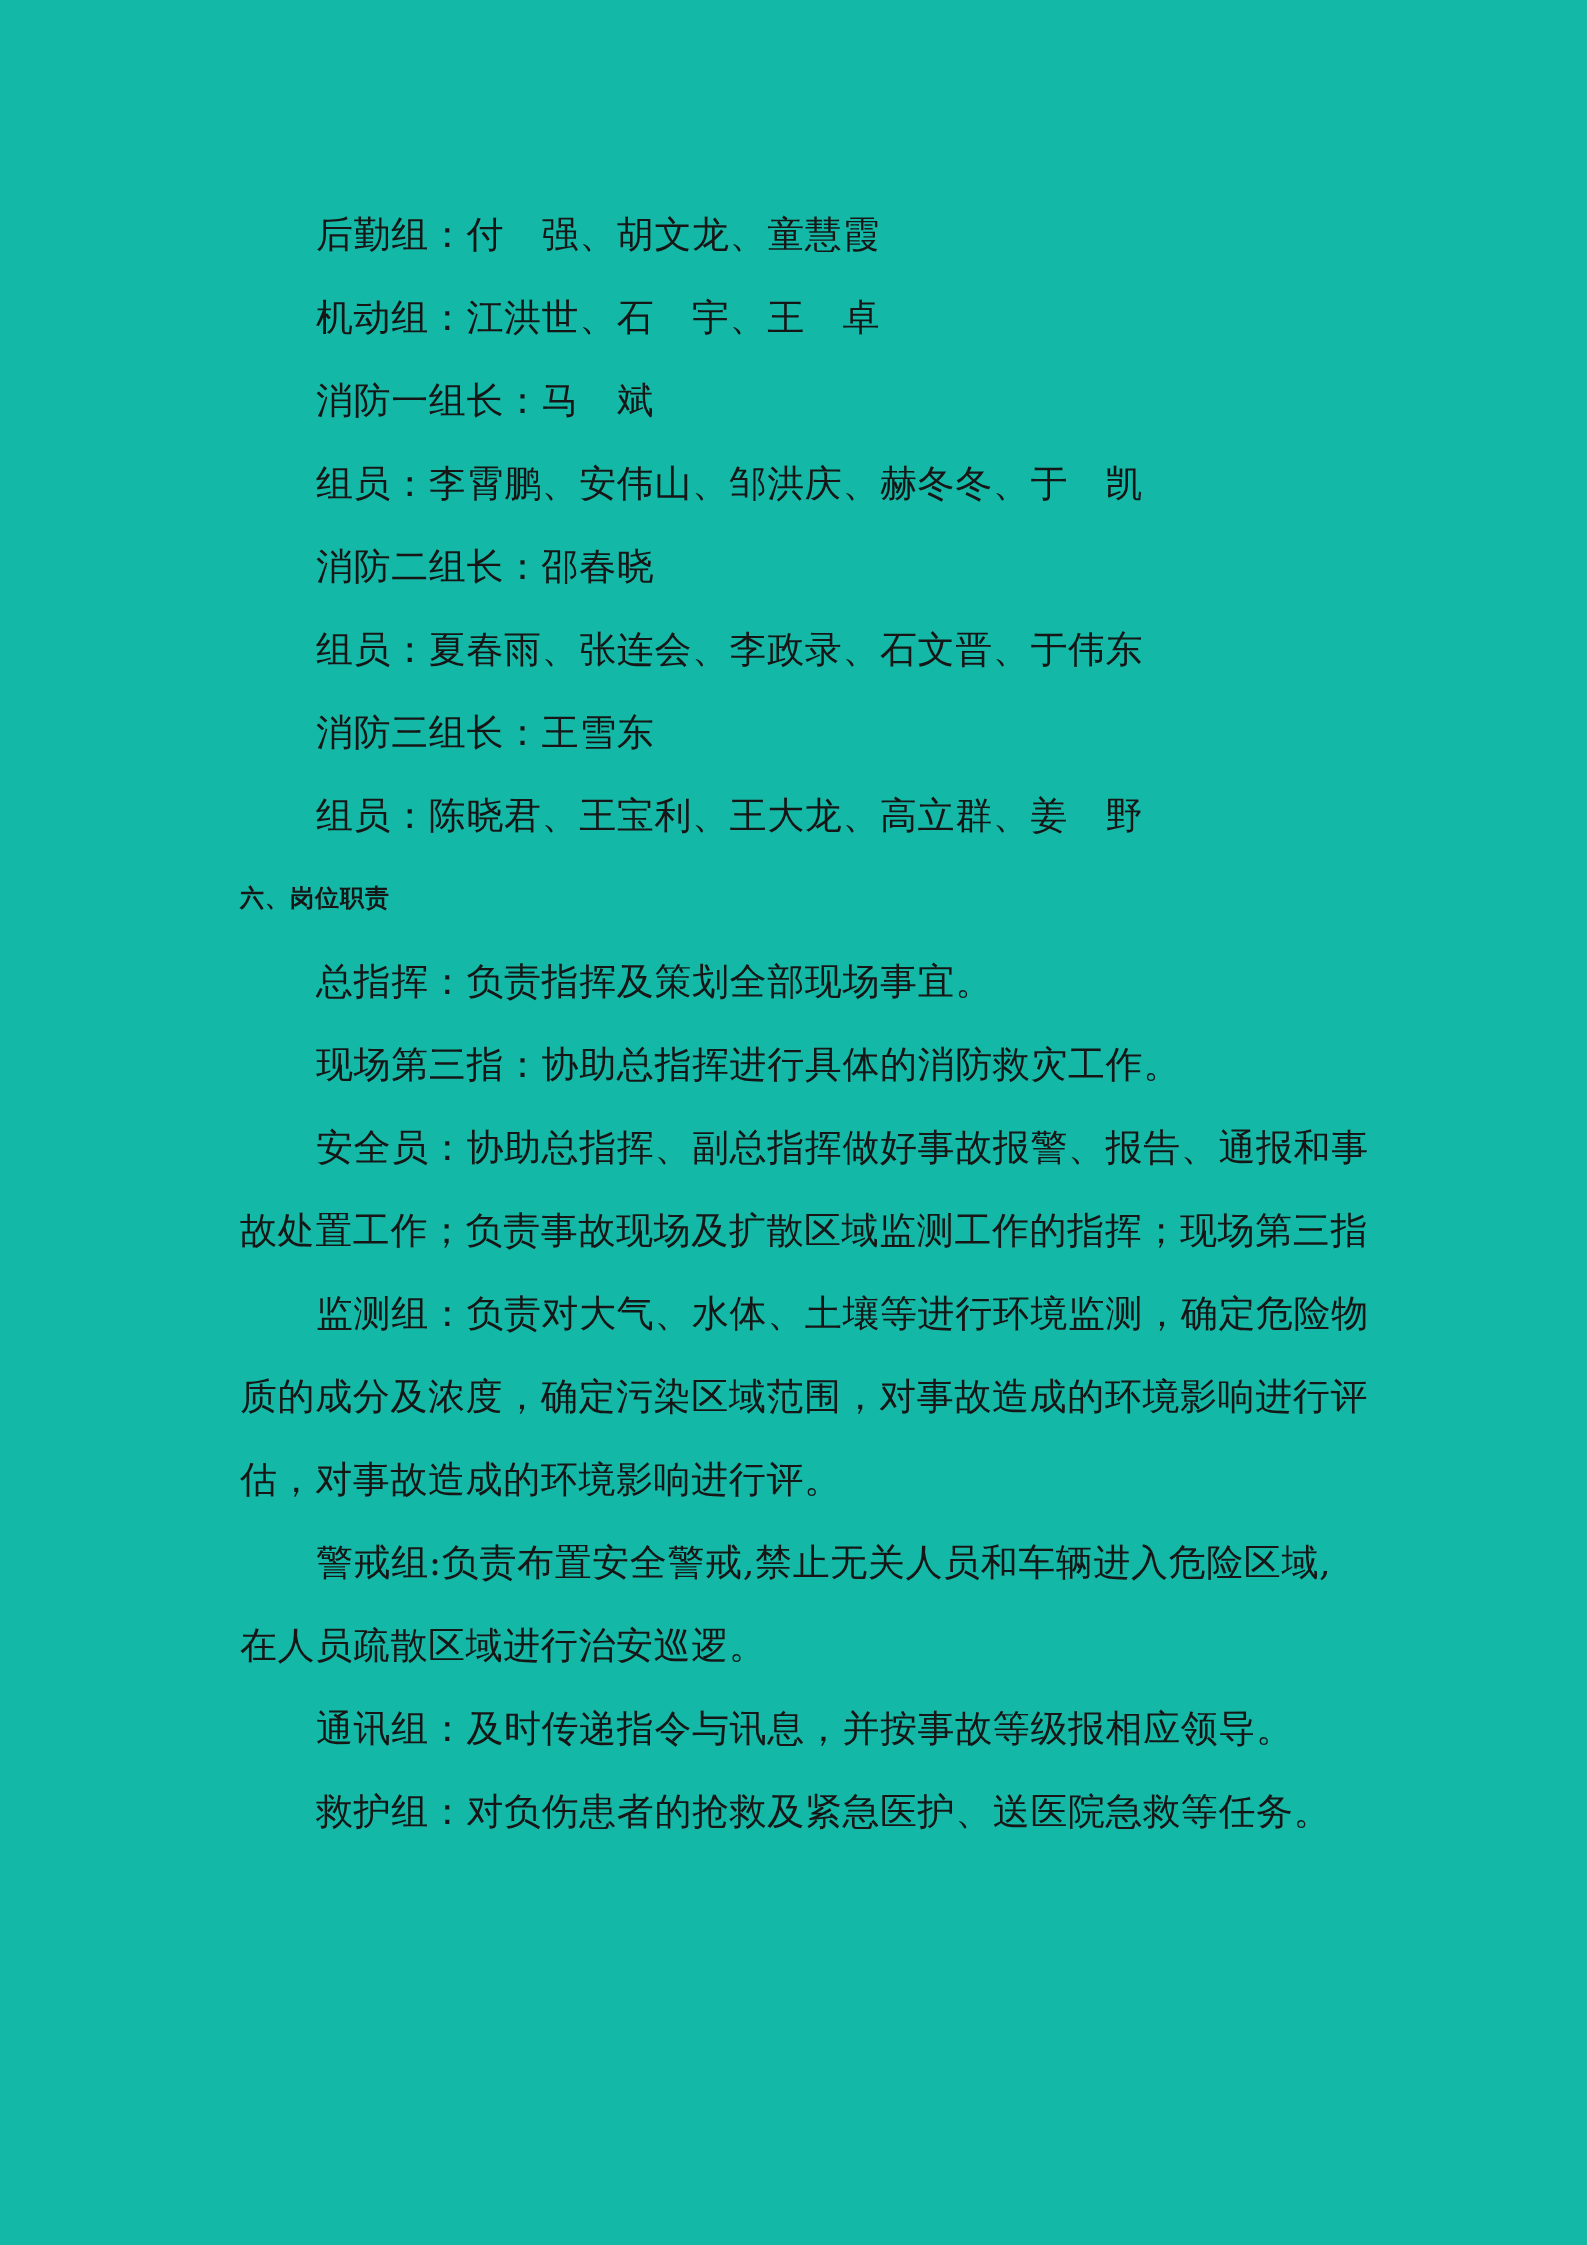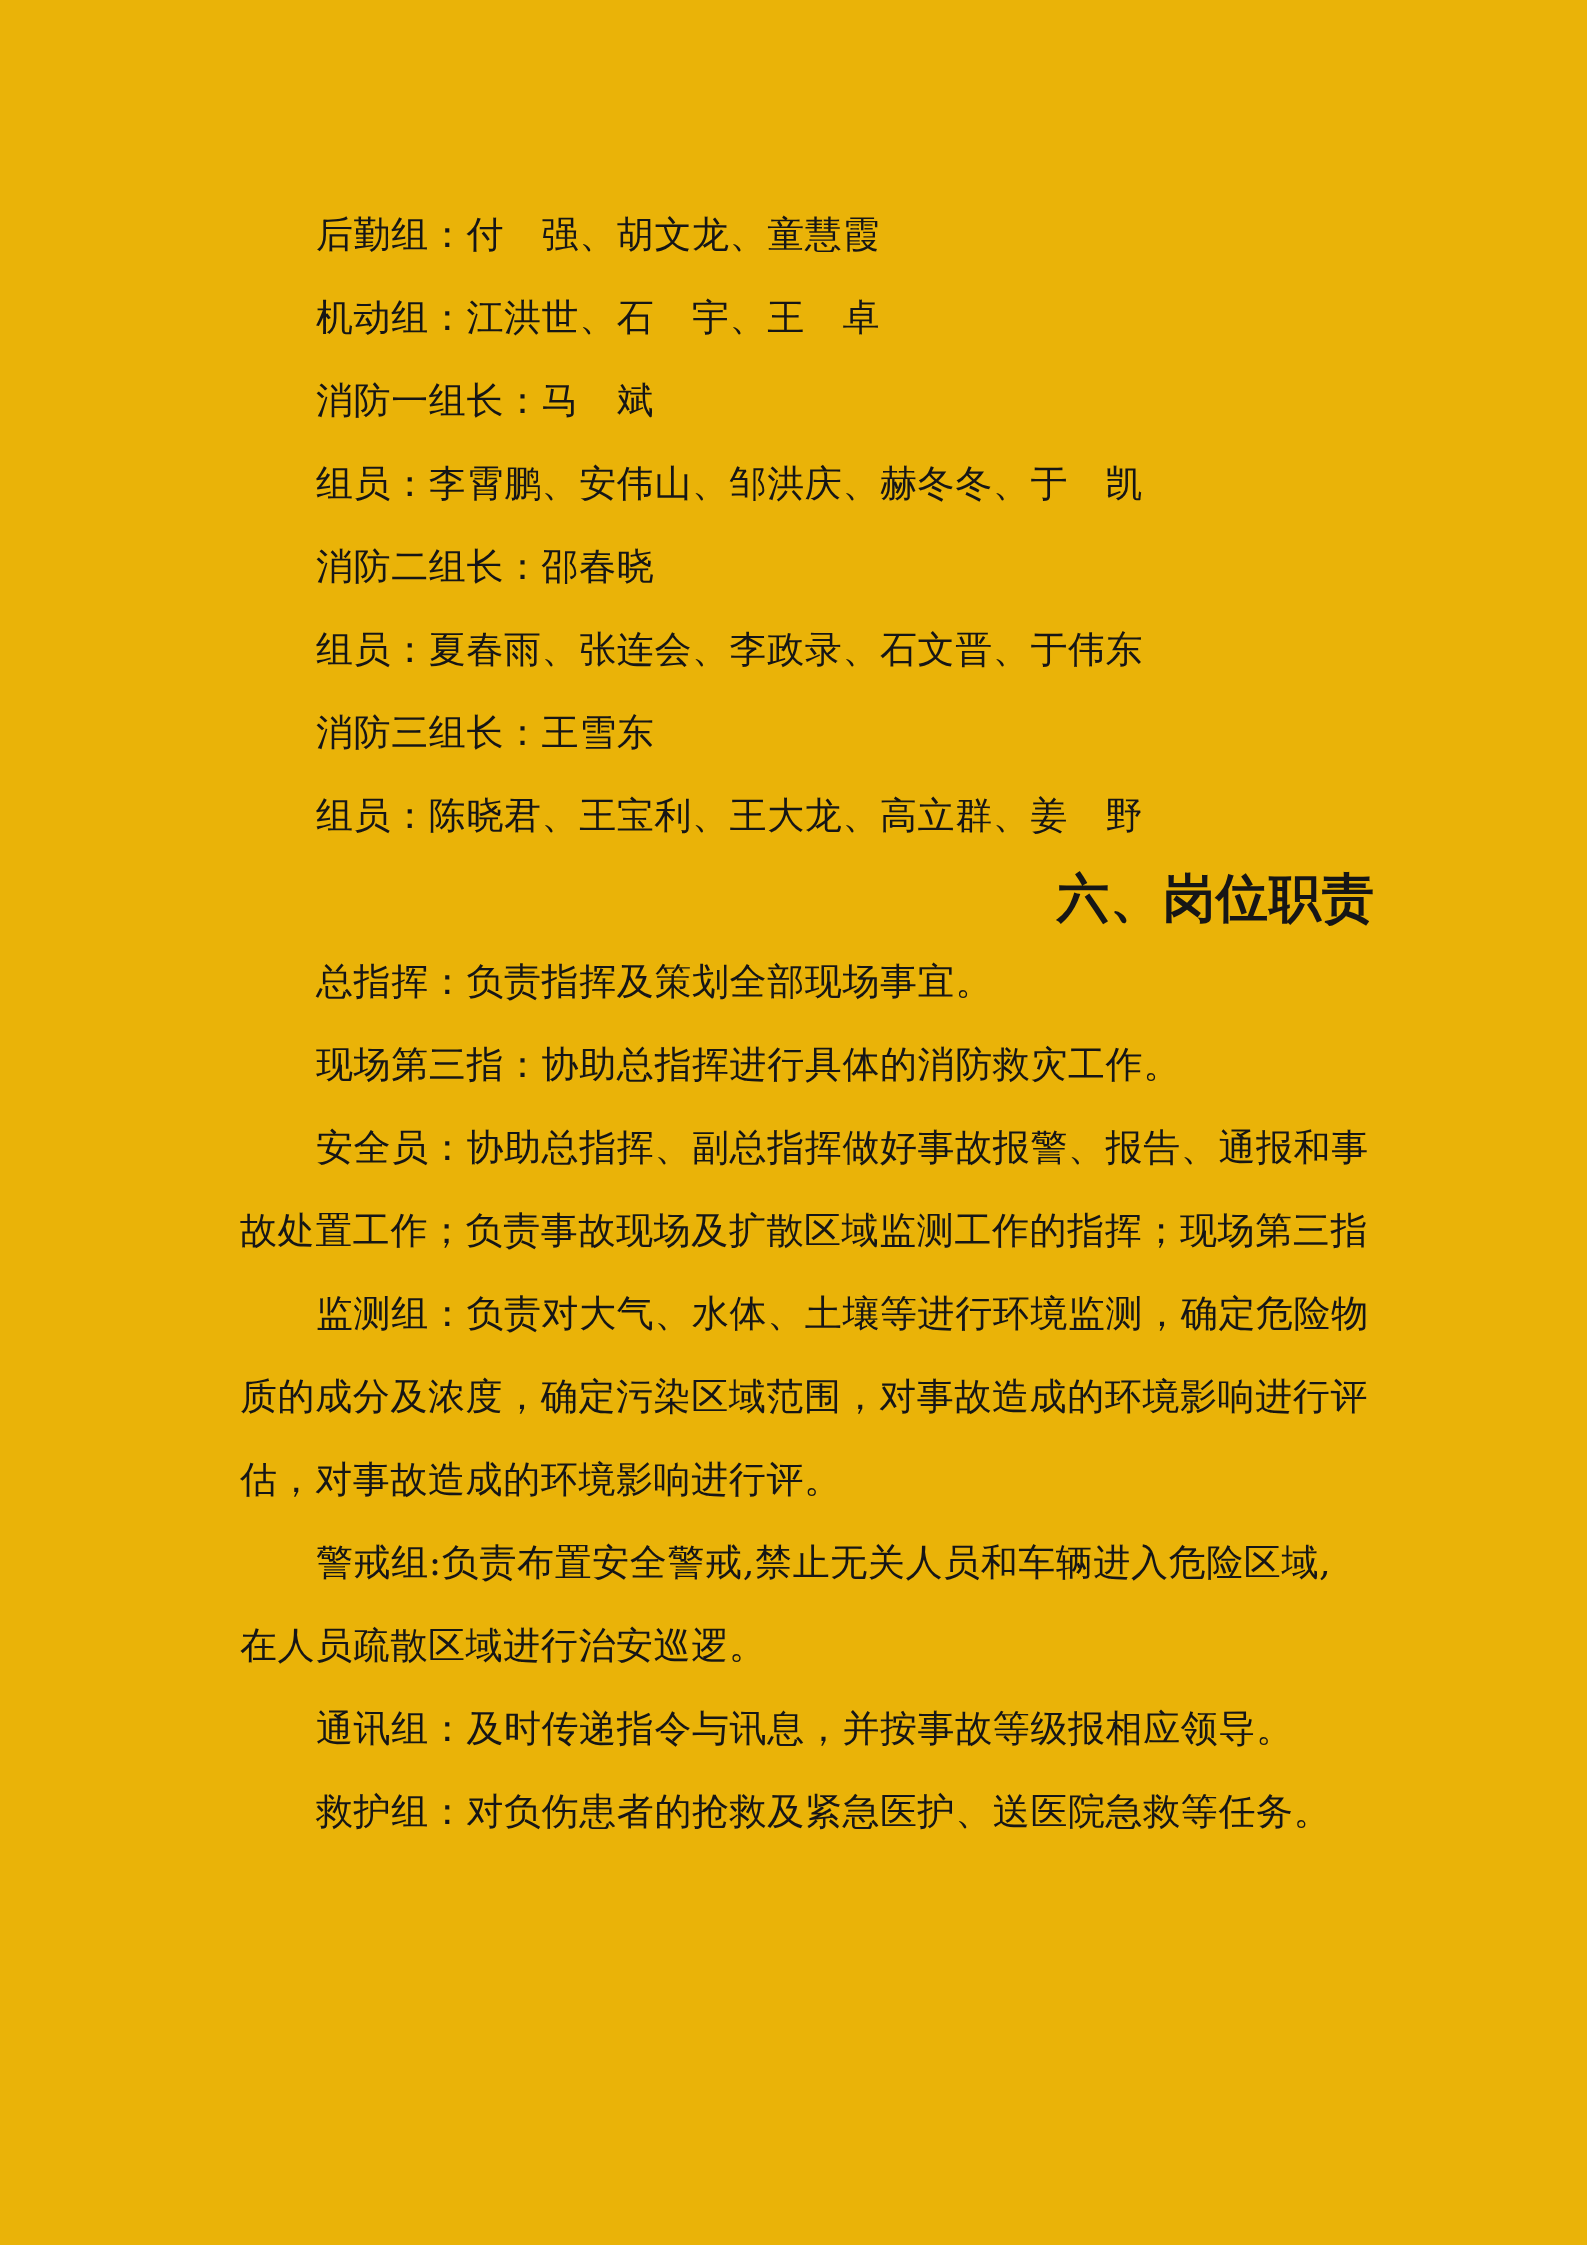--- a/index.html
+++ b/index.html
@@ -4,21 +4,21 @@
 <style>
   html, body {
     margin: 0;
     padding: 0;
     background: #ffffff;
   }
   .page {
     position: relative;
     width: 1587px;
     height: 2245px;
-    background: #eab308;
+    background: #14b8a6;
     overflow: hidden;
     font-family: "DejaVu Serif", "Liberation Serif", serif;
     color: #161616;
   }
   .doc {
     position: absolute;
     left: 240px;
     top: 193px;
     width: 1135px;
   }
@@ -28,23 +28,22 @@
     line-height: 83px;
     letter-spacing: 0.6px;
     white-space: pre;
   }
   .indent {
     text-indent: 76px;
   }
   .heading {
     font-family: "DejaVu Sans", "Liberation Sans", sans-serif;
     font-weight: 700;
-    font-size: 52px;
+    font-size: 24px;
     letter-spacing: 1px;
-    text-align: right;
   }
 </style>
 </head>
 <body>
 
 <div class="page">
   <div class="doc">
     <div class="line indent">后勤组：付　强、胡文龙、童慧霞</div>
     <div class="line indent">机动组：江洪世、石　宇、王　卓</div>
     <div class="line indent">消防一组长：马　斌</div>

